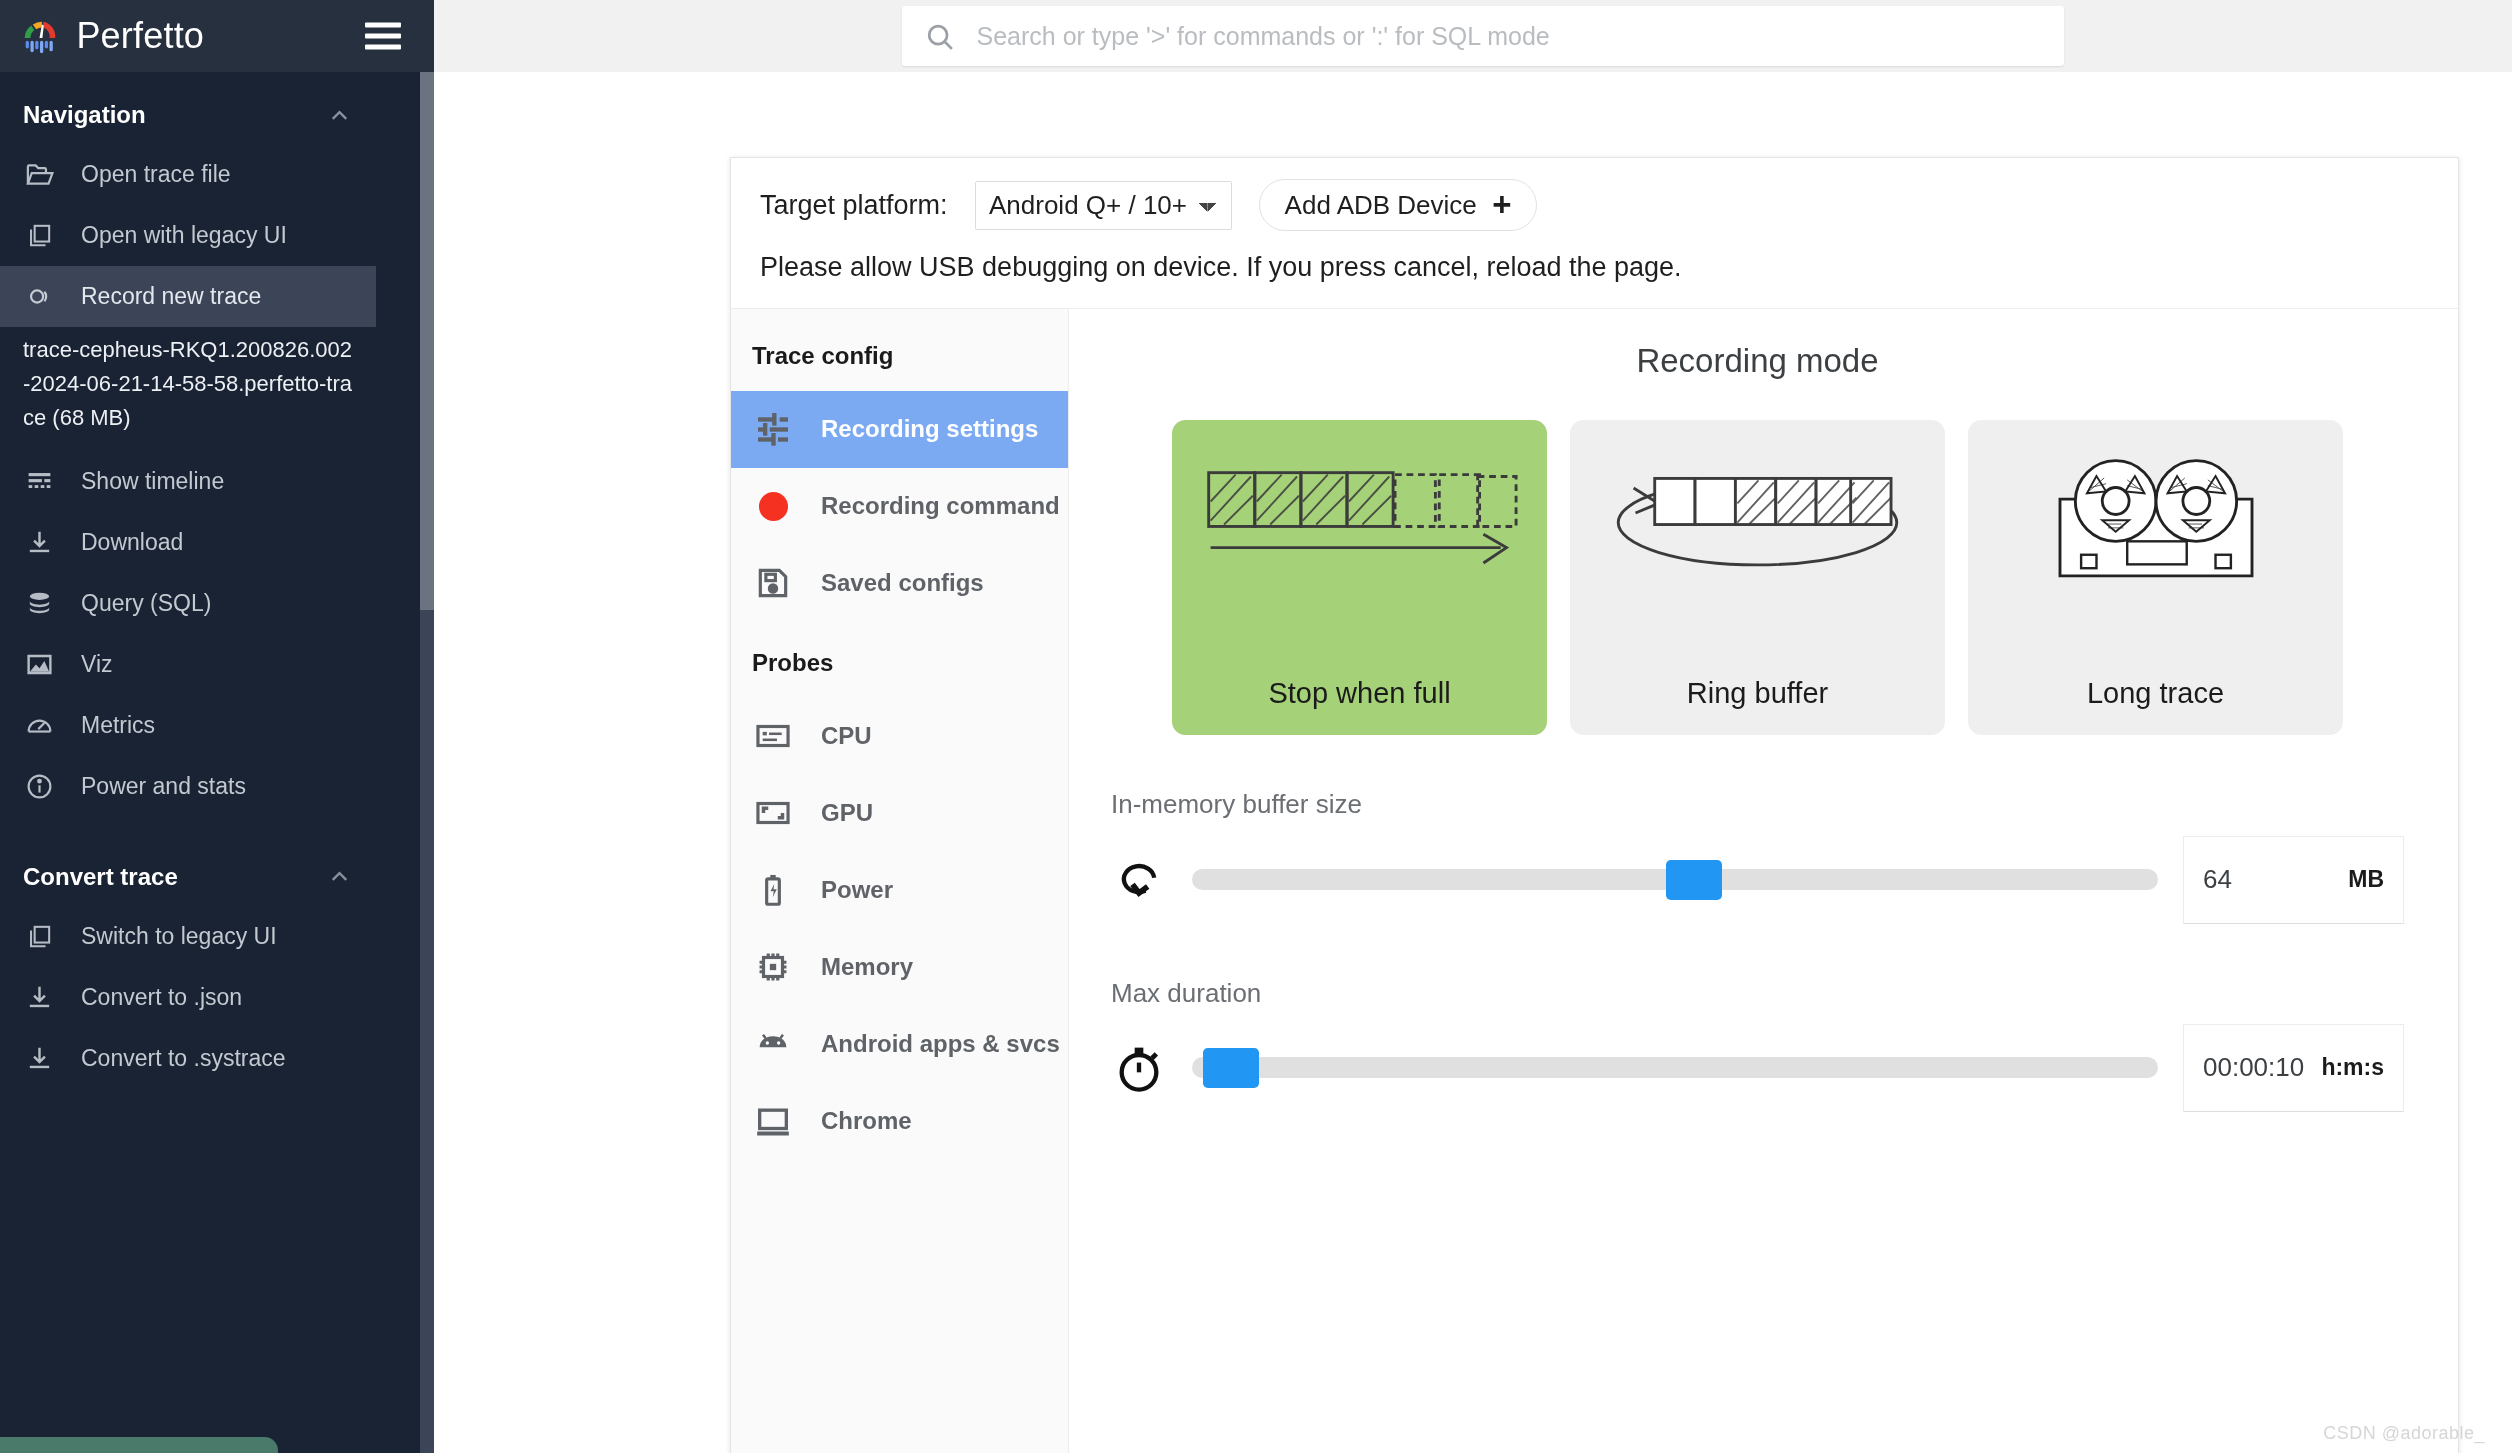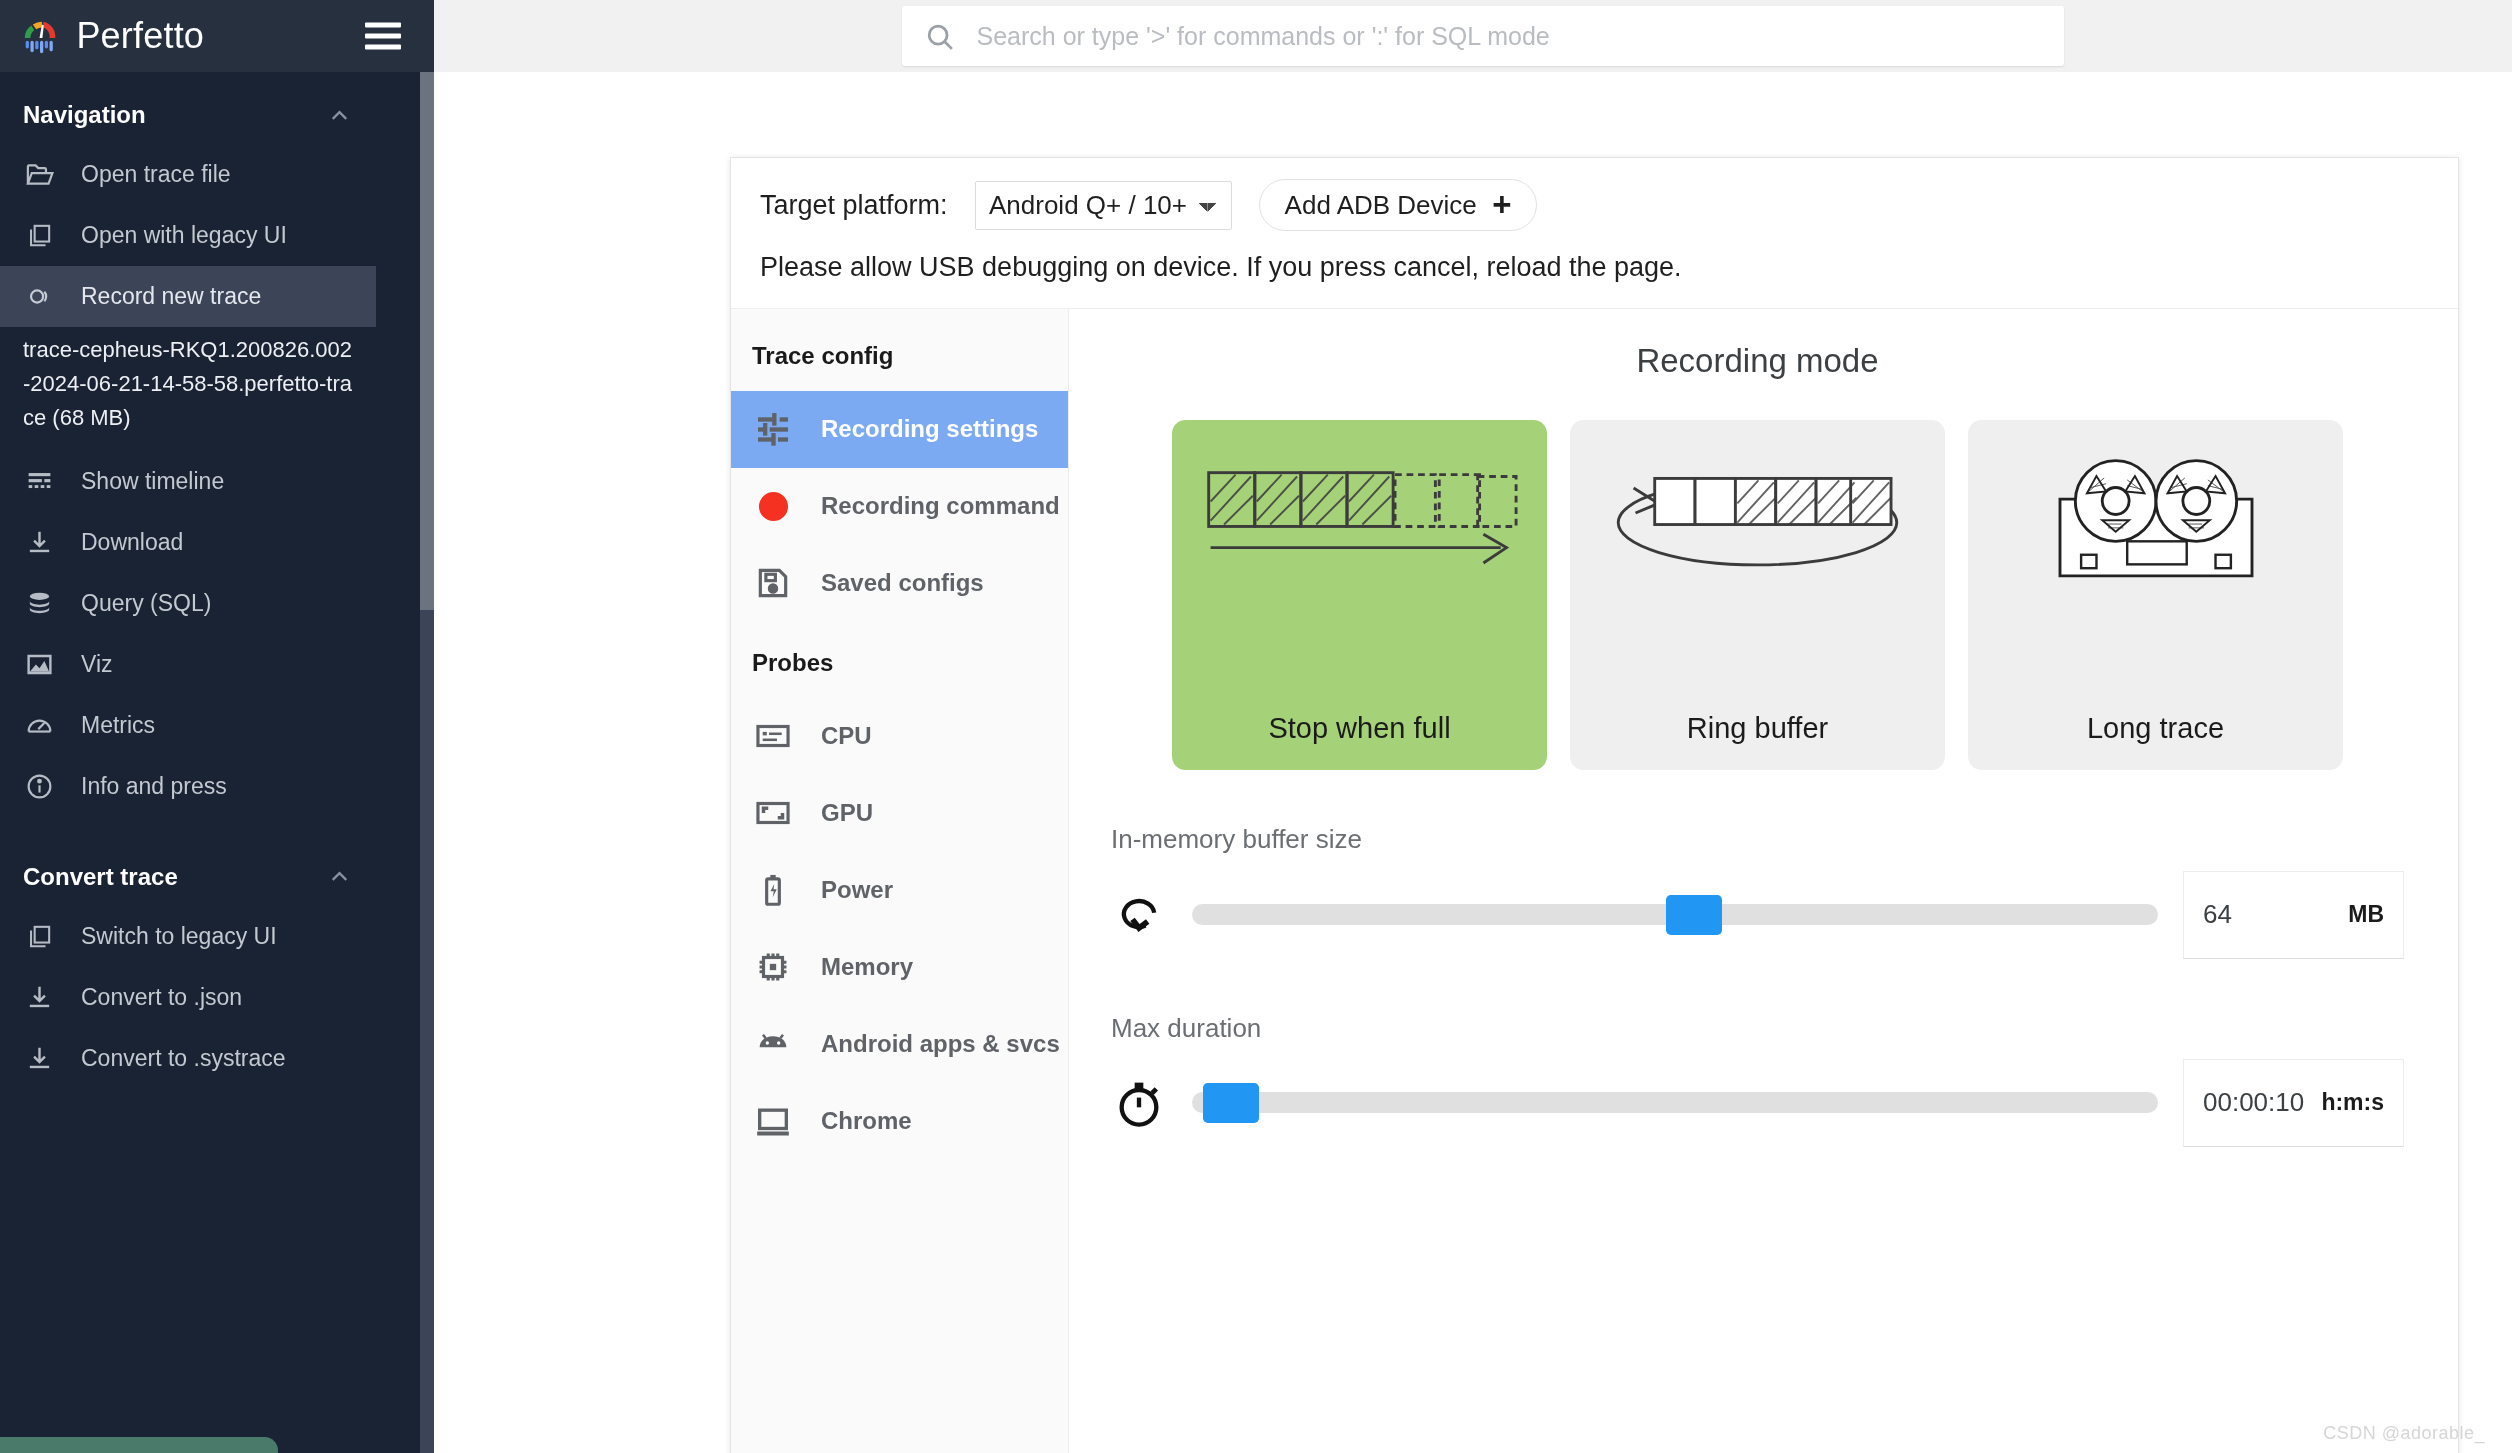--- a/index.html
+++ b/index.html
@@ -184,21 +184,21 @@
   .cfg-ico svg { display: block; }
   .dot-red { width: 29px; height: 29px; border-radius: 50%; background: #f53122; }
 
   .cfg-panel { flex: 1; padding: 33px 54px 0 42px; min-width: 0; }
   .panel-title {
     text-align: center; font-size: 33px; color: #3c4043;
     font-weight: 400; margin-bottom: 40px;
   }
   .mode-row { display: flex; gap: 23px; justify-content: center; }
   .mode-card {
-    width: 375px; height: 350px; border-radius: 13.4px;
+    width: 375px; height: 315px; border-radius: 13.4px;
     background: #efefef; display: flex; flex-direction: column;
     align-items: center; justify-content: space-between;
     padding: 33px 0 25px 0; cursor: pointer;
   }
   .mode-card.selected { background: #a8d islands; }
   .mode-card.selected { background: #a5d178; }
   .mode-art { height: 144px; display:flex; align-items:center; justify-content:center; }
   .mode-label { font-size: 29px; color: #1b1b1b; }
 
   .slider-block { margin-top: 54px; }
@@ -357,21 +357,21 @@
       </div>
 
       <div class="sb-item">
         <span class="sb-ico">
           <svg width="29" height="29" viewBox="0 0 24 24" fill="none" stroke="#b6bcc5" stroke-width="1.8">
             <circle cx="12" cy="12" r="9"></circle>
               <path d="M12 11v6"></path>
               <circle cx="12" cy="7.6" r="1.1" fill="#b6bcc5"></circle>
           </svg>
         </span>
-        <span class="sb-label">Info and press</span>
+        <span class="sb-label">Power and stats</span>
       </div>
 
       <div class="sb-section-title" style="padding-top:46px;">
         <span>Convert trace</span>
         <span class="chev">
           <svg width="27" height="27" viewBox="0 0 24 24">
               <path d="M6 15l6-6 6 6" fill="none" stroke="#aeb6c2" stroke-width="2"></path>
             </svg>
         </span>
       </div>

